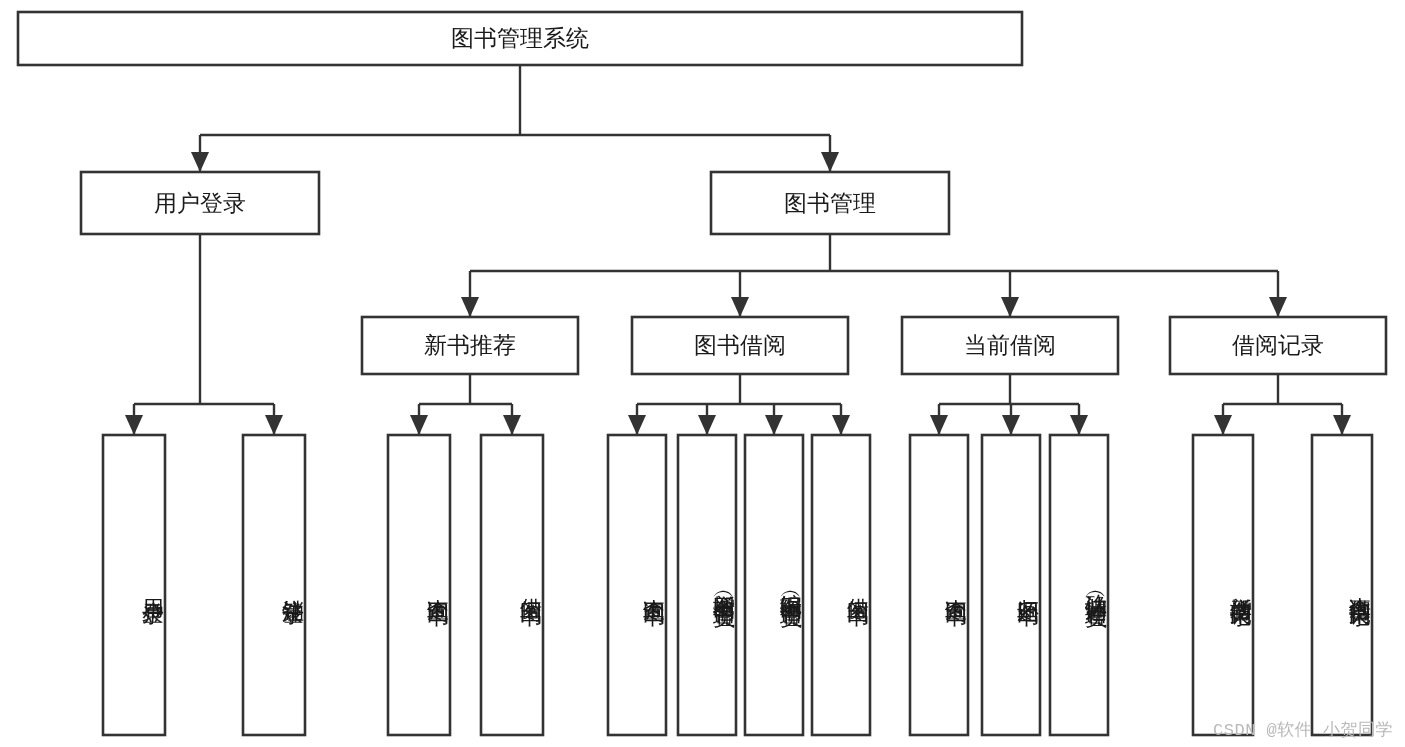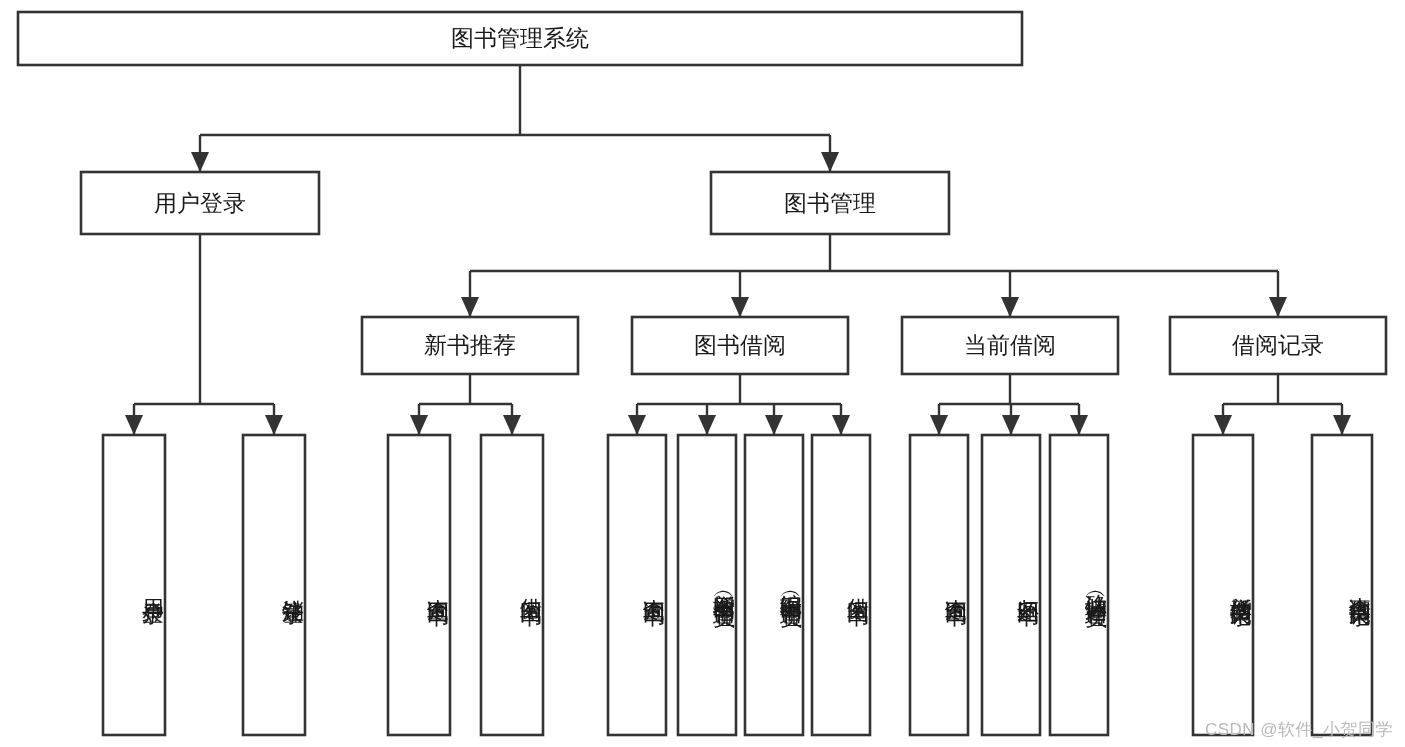--- a/index.html
+++ b/index.html
@@ -61,21 +61,21 @@
   }
   .arrowhead {
     fill: #333333;
   }
   .watermark {
     position: absolute;
     right: 12px;
     bottom: 6px;
     font-size: 17px;
     color: #b9b9b9;
-    font-family: Liberation Sans, sans-serif;
+    font-family: Liberation Mono, monospace;
     letter-spacing: 0.5px;
     pointer-events: none;
     white-space: nowrap;
   }
 </style>
 </head>
 <body>
 
 <div id="canvas">
 

